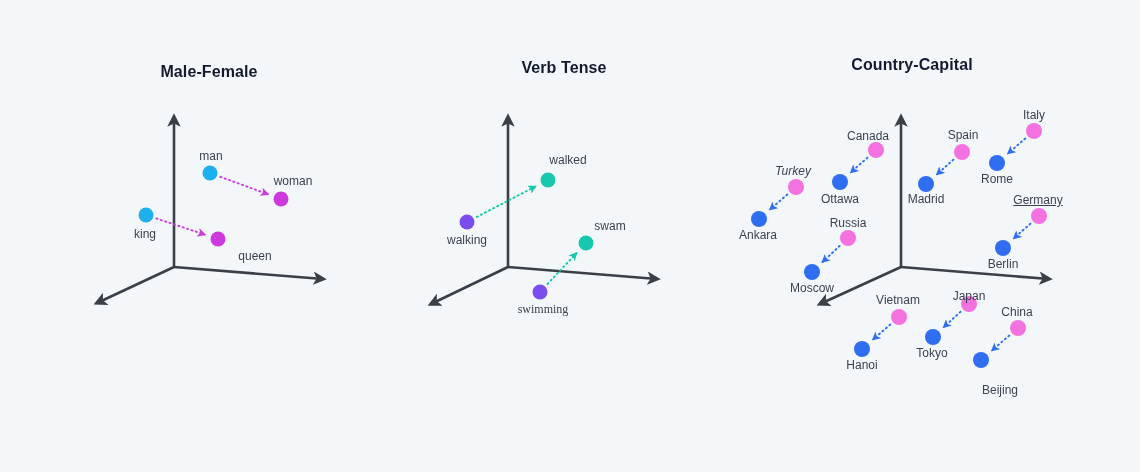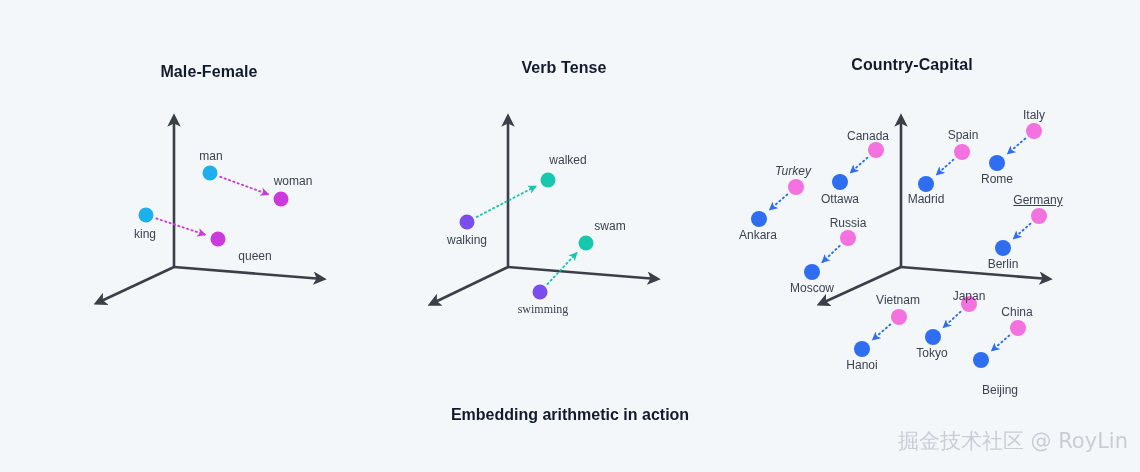--- a/index.html
+++ b/index.html
@@ -146,15 +146,13 @@
       <div class="node-label" style="left: 1038px; top: 200px; text-decoration: underline;">Germany</div>
       <div class="node-label" style="left: 1003px; top: 264px;">Berlin</div>
       <div class="node-label" style="left: 898px; top: 300px;">Vietnam</div>
       <div class="node-label" style="left: 862px; top: 365px;">Hanoi</div>
       <div class="node-label" style="left: 969px; top: 288px; margin-top: 8px;">Japan</div>
       <div class="node-label" style="left: 932px; top: 353px;">Tokyo</div>
       <div class="node-label" style="left: 1017px; top: 312px;">China</div>
       <div class="node-label" style="left: 1000px; top: 377px; margin-top: 13px;">Beijing</div>
     </div>
 
-  <div class="caption">Embedding arithmetic in action</div>
-  <div class="watermark">掘金技术社区 @ RoyLin</div>
 </div>
 
 </body></html>

